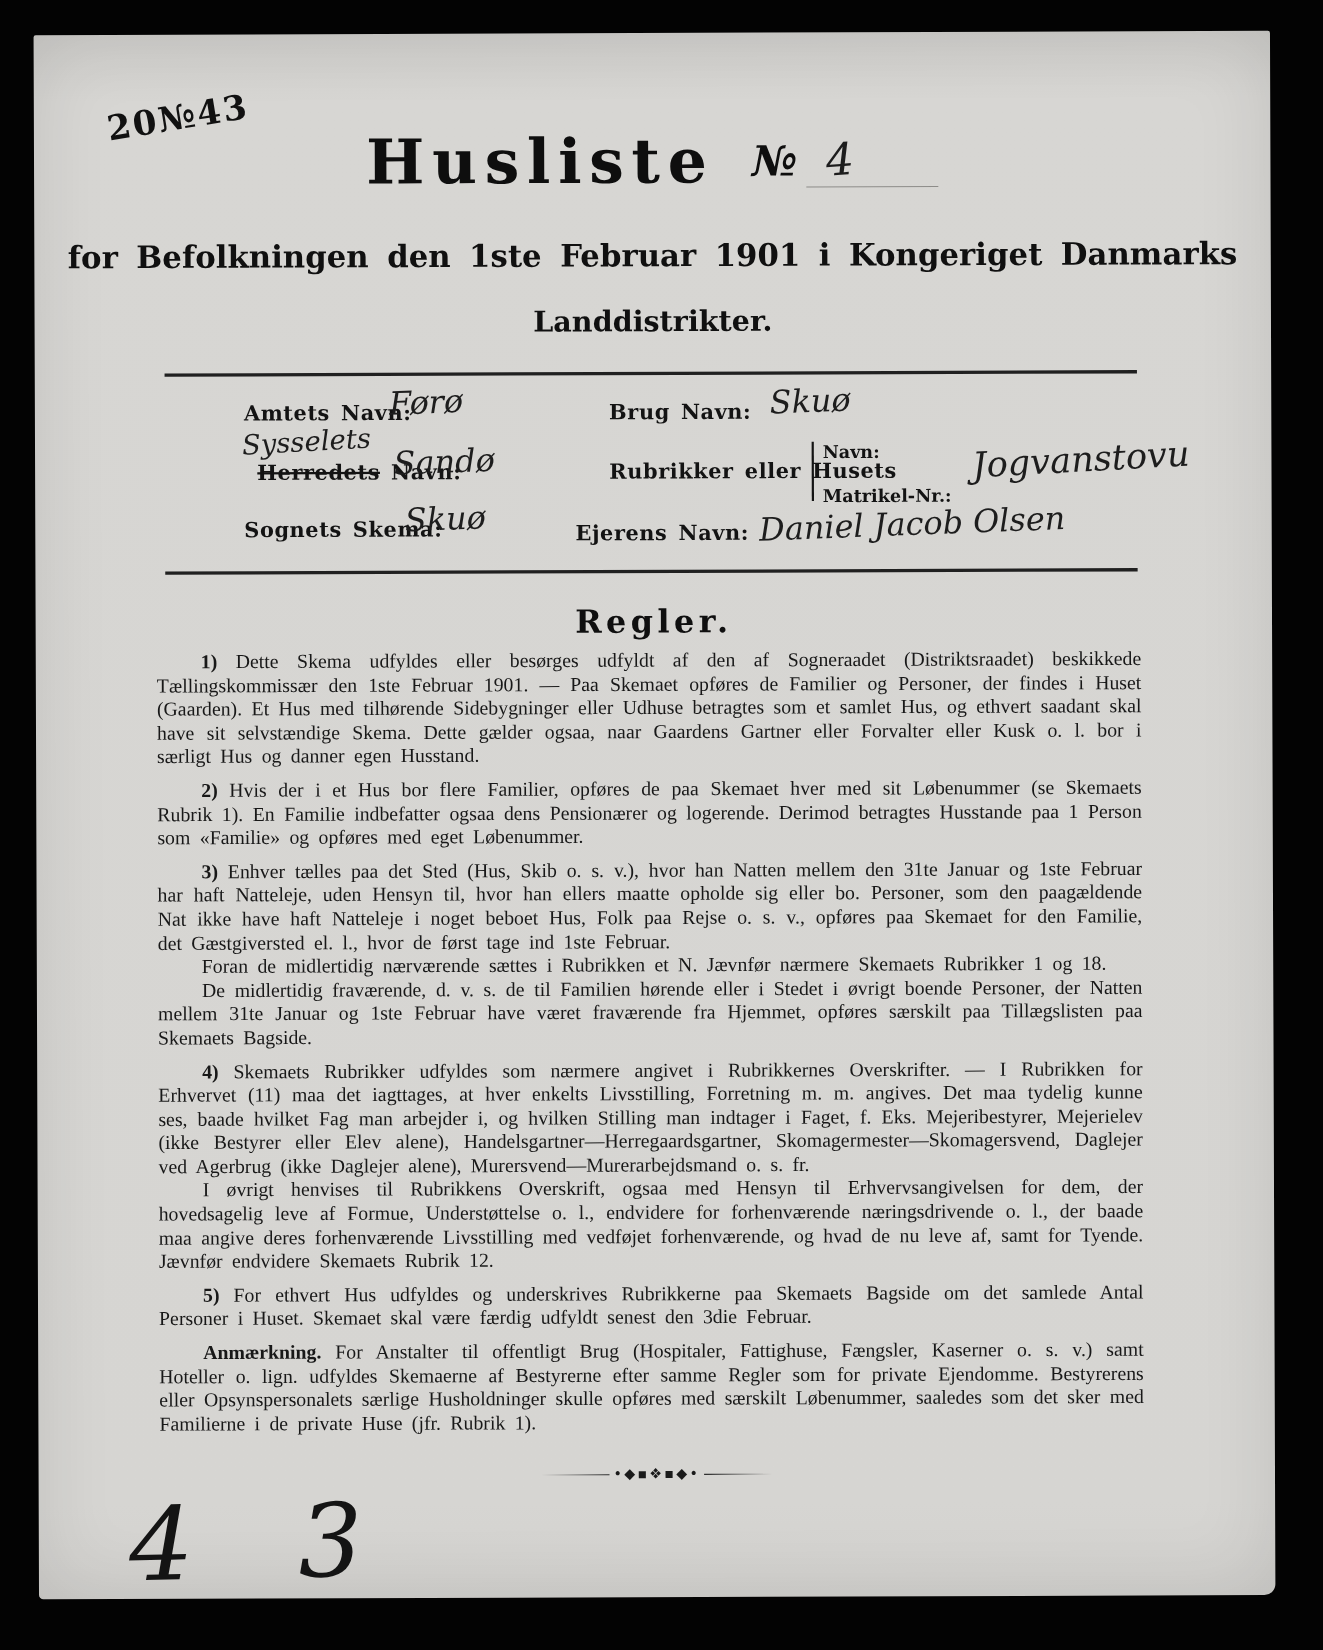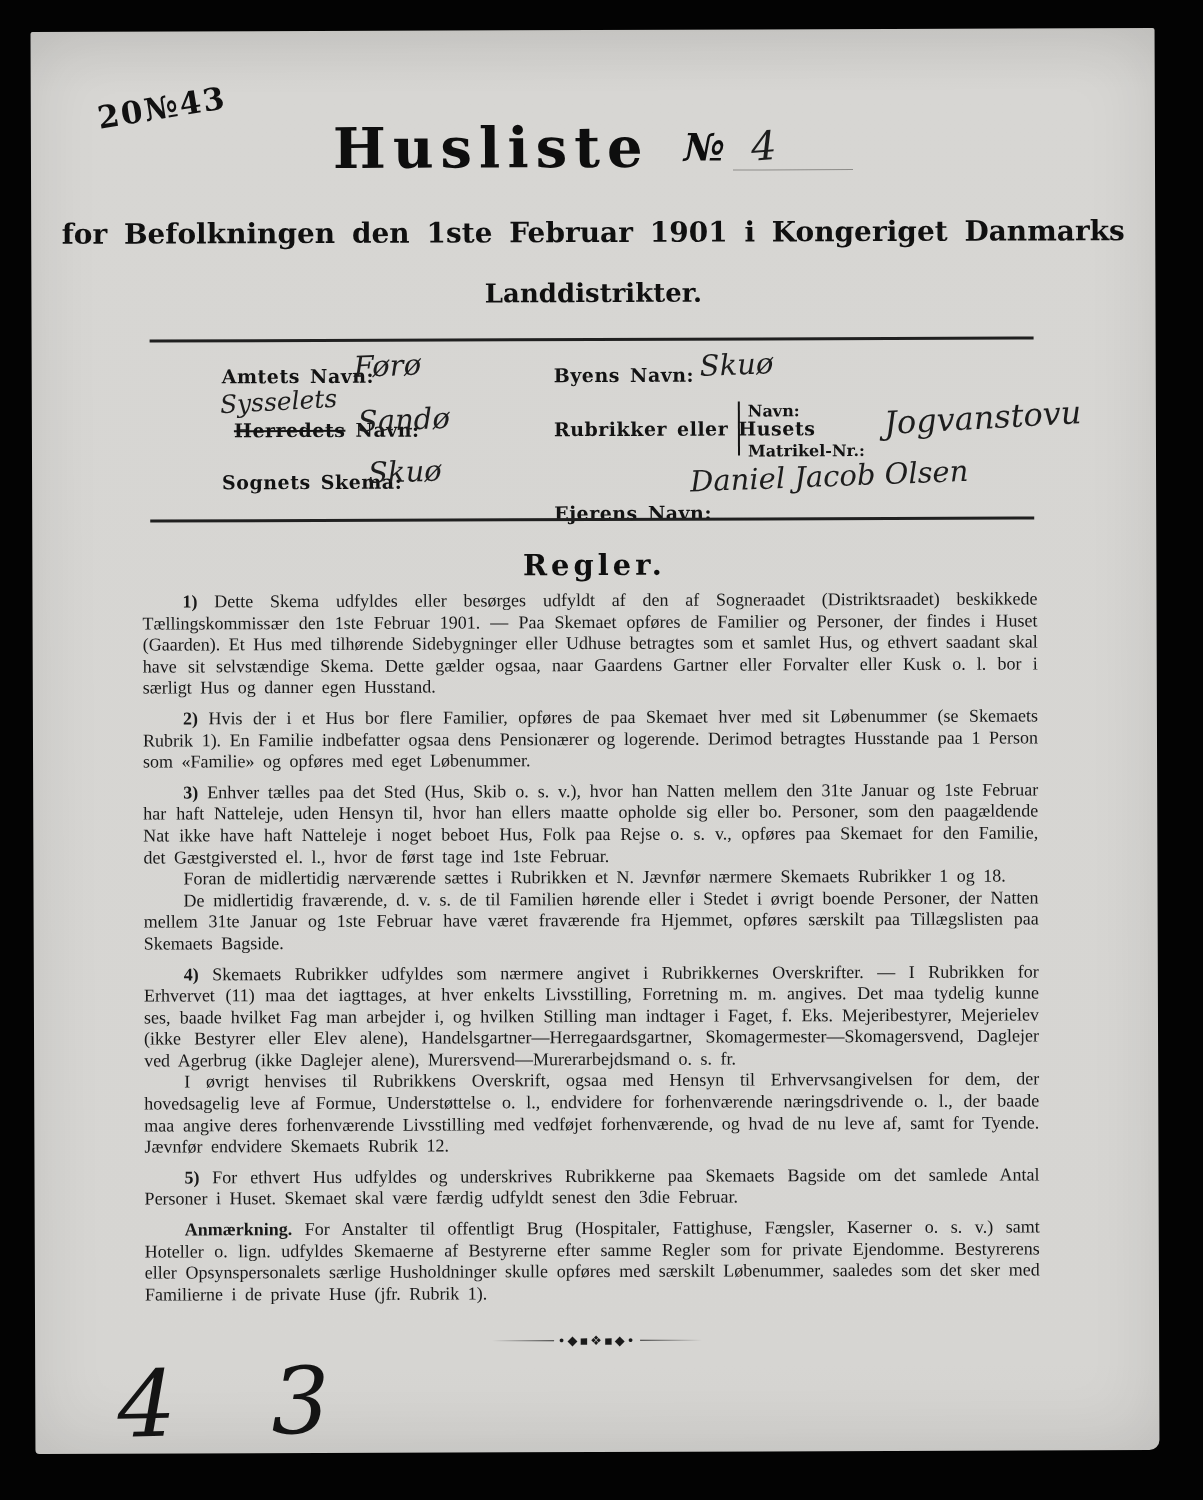--- a/index.html
+++ b/index.html
@@ -78,30 +78,30 @@
     <div class="flabel" style="left:190px;top:334px;">Amtets Navn:</div>
     <div class="fvalue hand" style="left:322px;top:318px;">Førø</div>
 
     <div class="correction hand" style="left:188px;top:356px;">Sysselets</div>
     <div class="flabel" style="left:202px;top:388px;"><span class="struck">Herredets</span> <span>Navn:</span></div>
     <div class="fvalue hand" style="left:326px;top:372px;">Sandø</div>
 
     <div class="flabel" style="left:190px;top:440px;">Sognets Skema:</div>
     <div class="fvalue hand" style="left:336px;top:424px;">Skuø</div>
 
-    <div class="flabel" style="left:522px;top:334px;">Byens Navn:</div>
+    <div class="flabel" style="left:522px;top:334px;">Brug Navn:</div>
     <div class="fvalue hand" style="left:668px;top:318px;">Skuø</div>
 
     <div class="flabel" style="left:522px;top:388px;">Rubrikker eller Husets</div>
     <div class="brace"></div>
     <div class="fsub" style="left:716px;top:372px;">Navn:</div>
     <div class="fsub" style="left:716px;top:412px;">Matrikel-Nr.:</div>
     <div class="fvalue hand" style="left:852px;top:370px;font-size:32px;transform:rotate(-3deg);">Jogvanstovu</div>
 
-    <div class="flabel" style="left:522px;top:444px;margin-top:28px;">Ejerens Navn:</div>
+    <div class="flabel" style="left:491px;top:444px;">Ejerens Navn:</div>
     <div class="fvalue hand" style="left:658px;top:430px;">Daniel Jacob Olsen</div>
 
     <div class="rule rule-bottom"></div>
 
     <div class="regler-heading">Regler.</div>
 
     <div class="body-text">
       <p class="para"><span class="para-num">1)</span> <span>Dette Skema udfyldes eller besørges udfyldt af den af Sogneraadet (Distriktsraadet) beskikkede Tællingskommissær den 1ste Februar 1901. — Paa Skemaet opføres de Familier og Personer, der findes i Huset (Gaarden).  Et Hus med tilhørende Sidebygninger eller Udhuse betragtes som et samlet Hus, og ethvert saadant skal have sit selvstændige Skema.  Dette gælder ogsaa, naar Gaardens Gartner eller Forvalter eller Kusk o. l. bor i særligt Hus og danner egen Husstand.</span></p>
       <p class="para mt"><span class="para-num">2)</span> <span>Hvis der i et Hus bor flere Familier, opføres de paa Skemaet hver med sit Løbenummer (se Skemaets Rubrik 1).  En Familie indbefatter ogsaa dens Pensionærer og logerende.  Derimod betragtes Husstande paa 1 Person som «Familie» og opføres med eget Løbenummer.</span></p>
       <p class="para mt"><span class="para-num">3)</span> <span>Enhver tælles paa det Sted (Hus, Skib o. s. v.), hvor han Natten mellem den 31te Januar og 1ste Februar har haft Natteleje, uden Hensyn til, hvor han ellers maatte opholde sig eller bo.  Personer, som den paagældende Nat ikke have haft Natteleje i noget beboet Hus, Folk paa Rejse o. s. v., opføres paa Skemaet for den Familie, det Gæstgiversted el. l., hvor de først tage ind 1ste Februar.</span></p>

